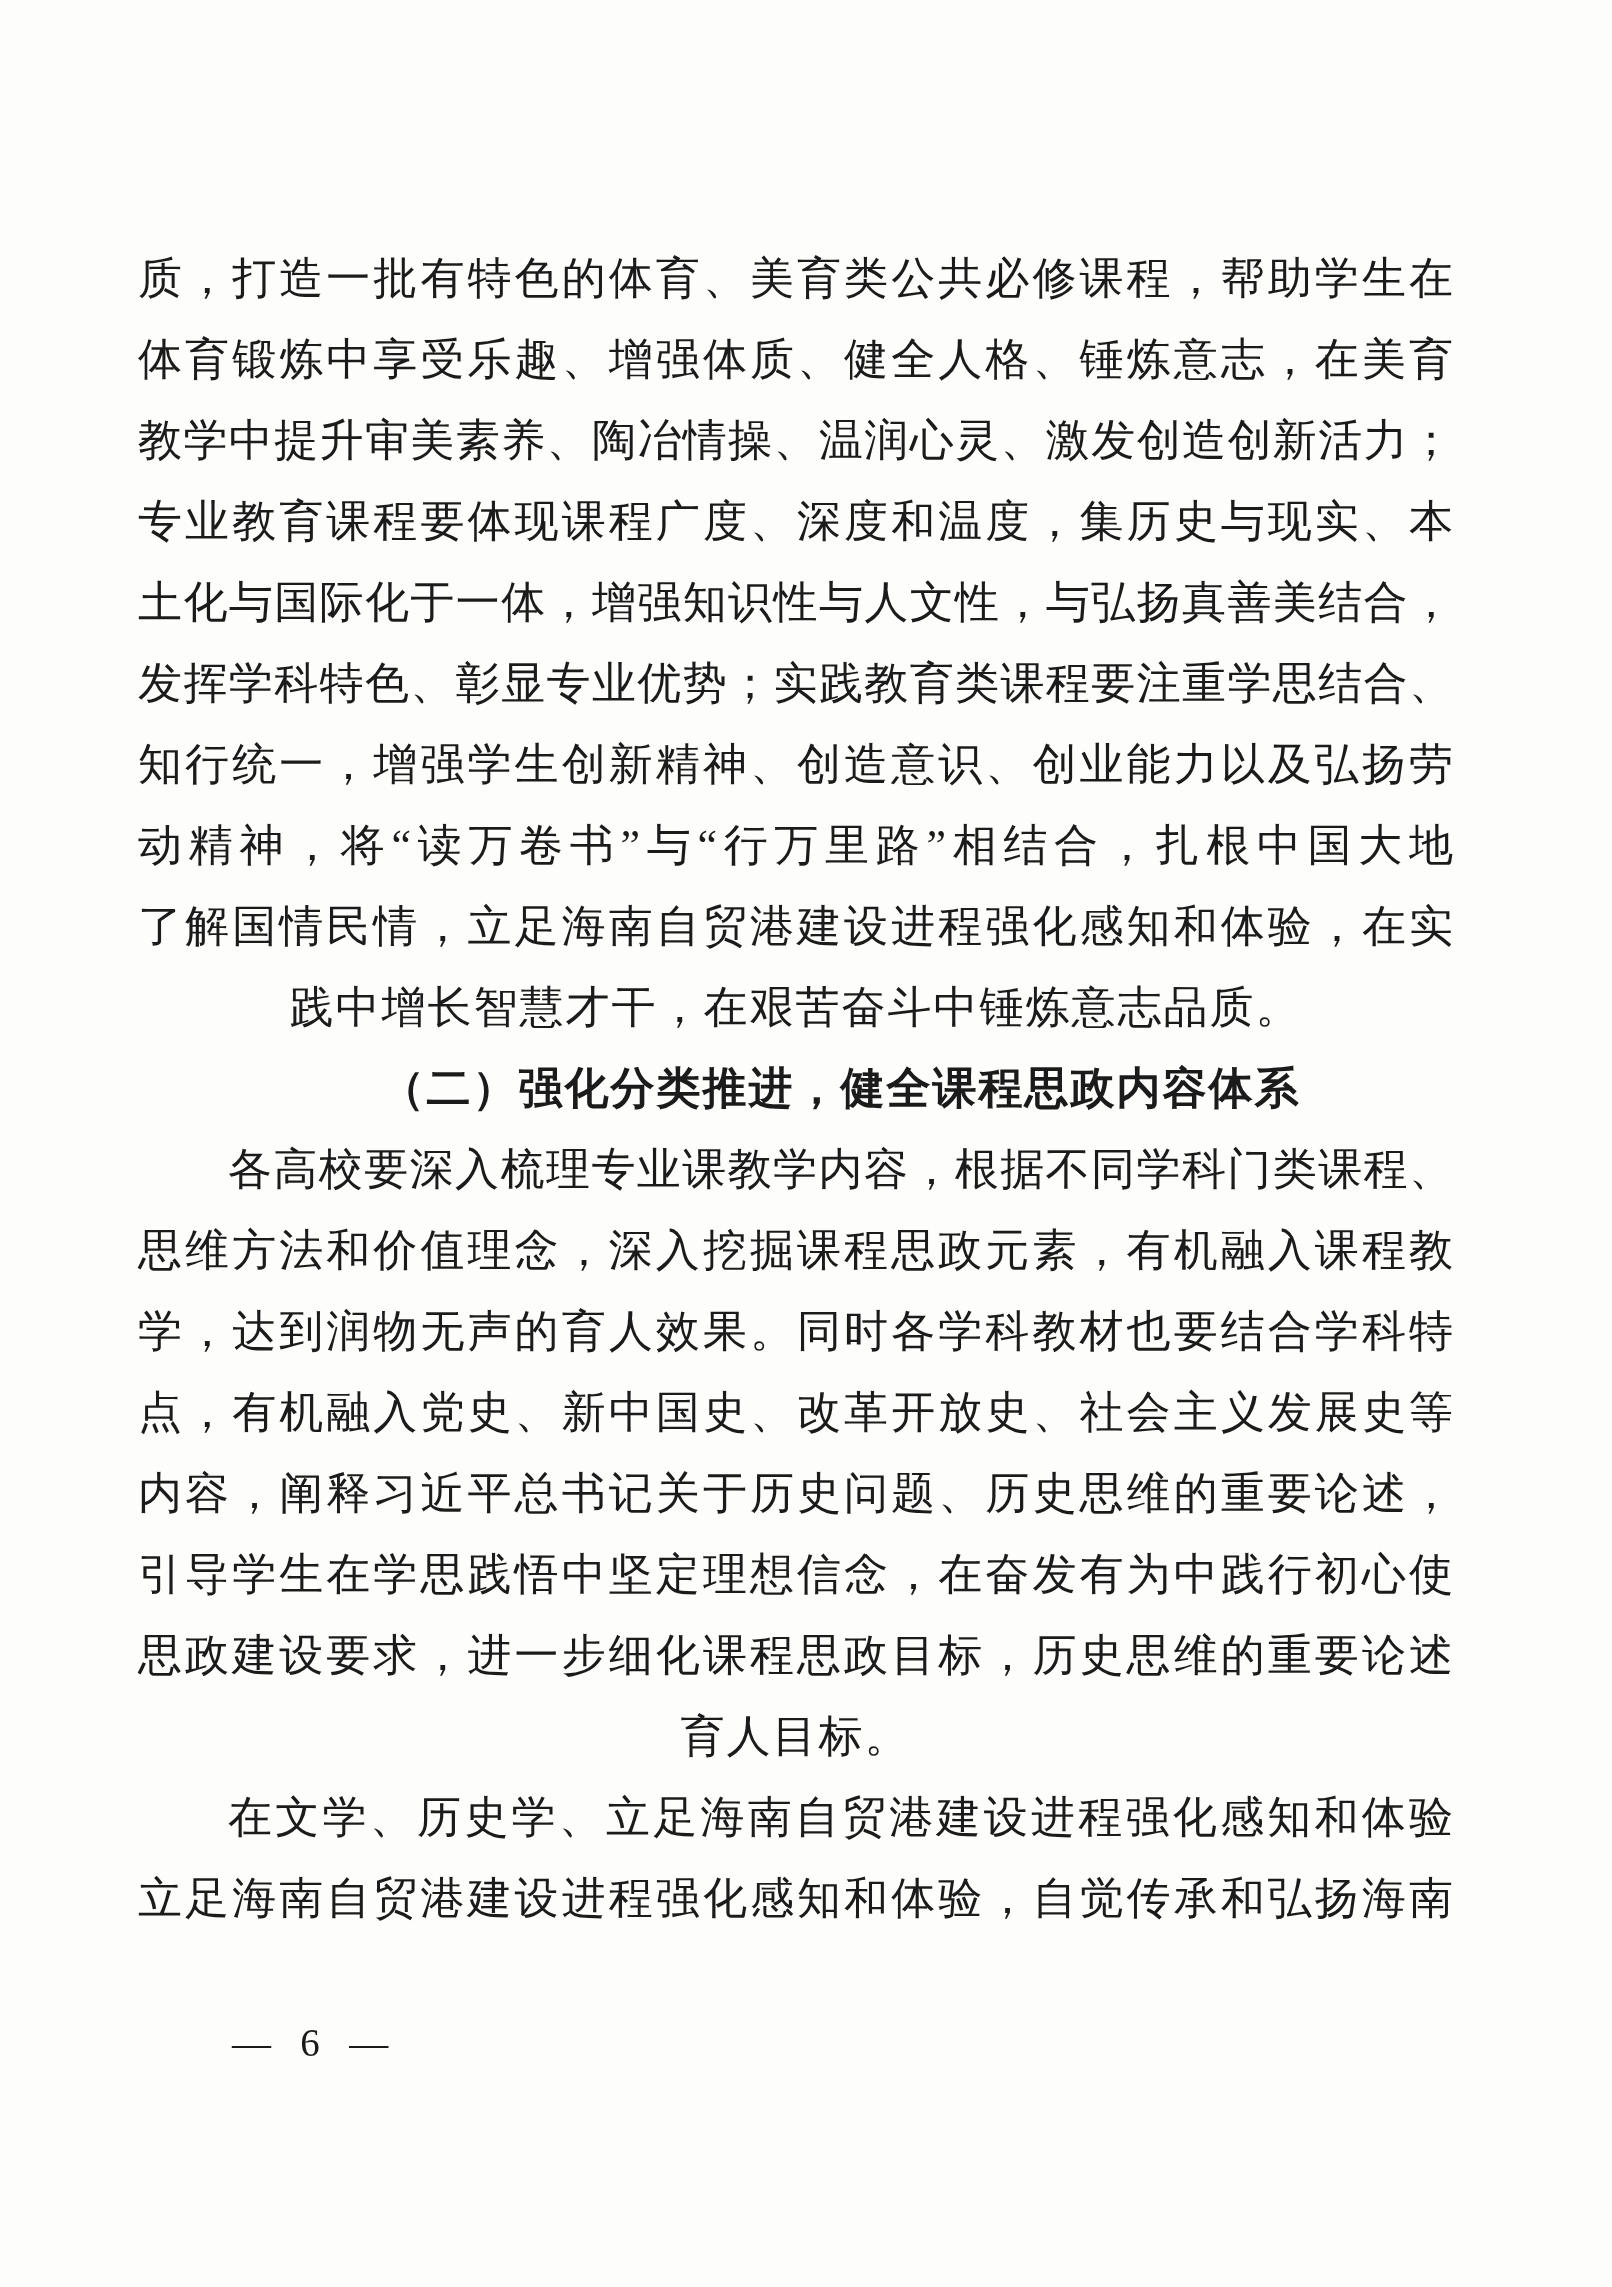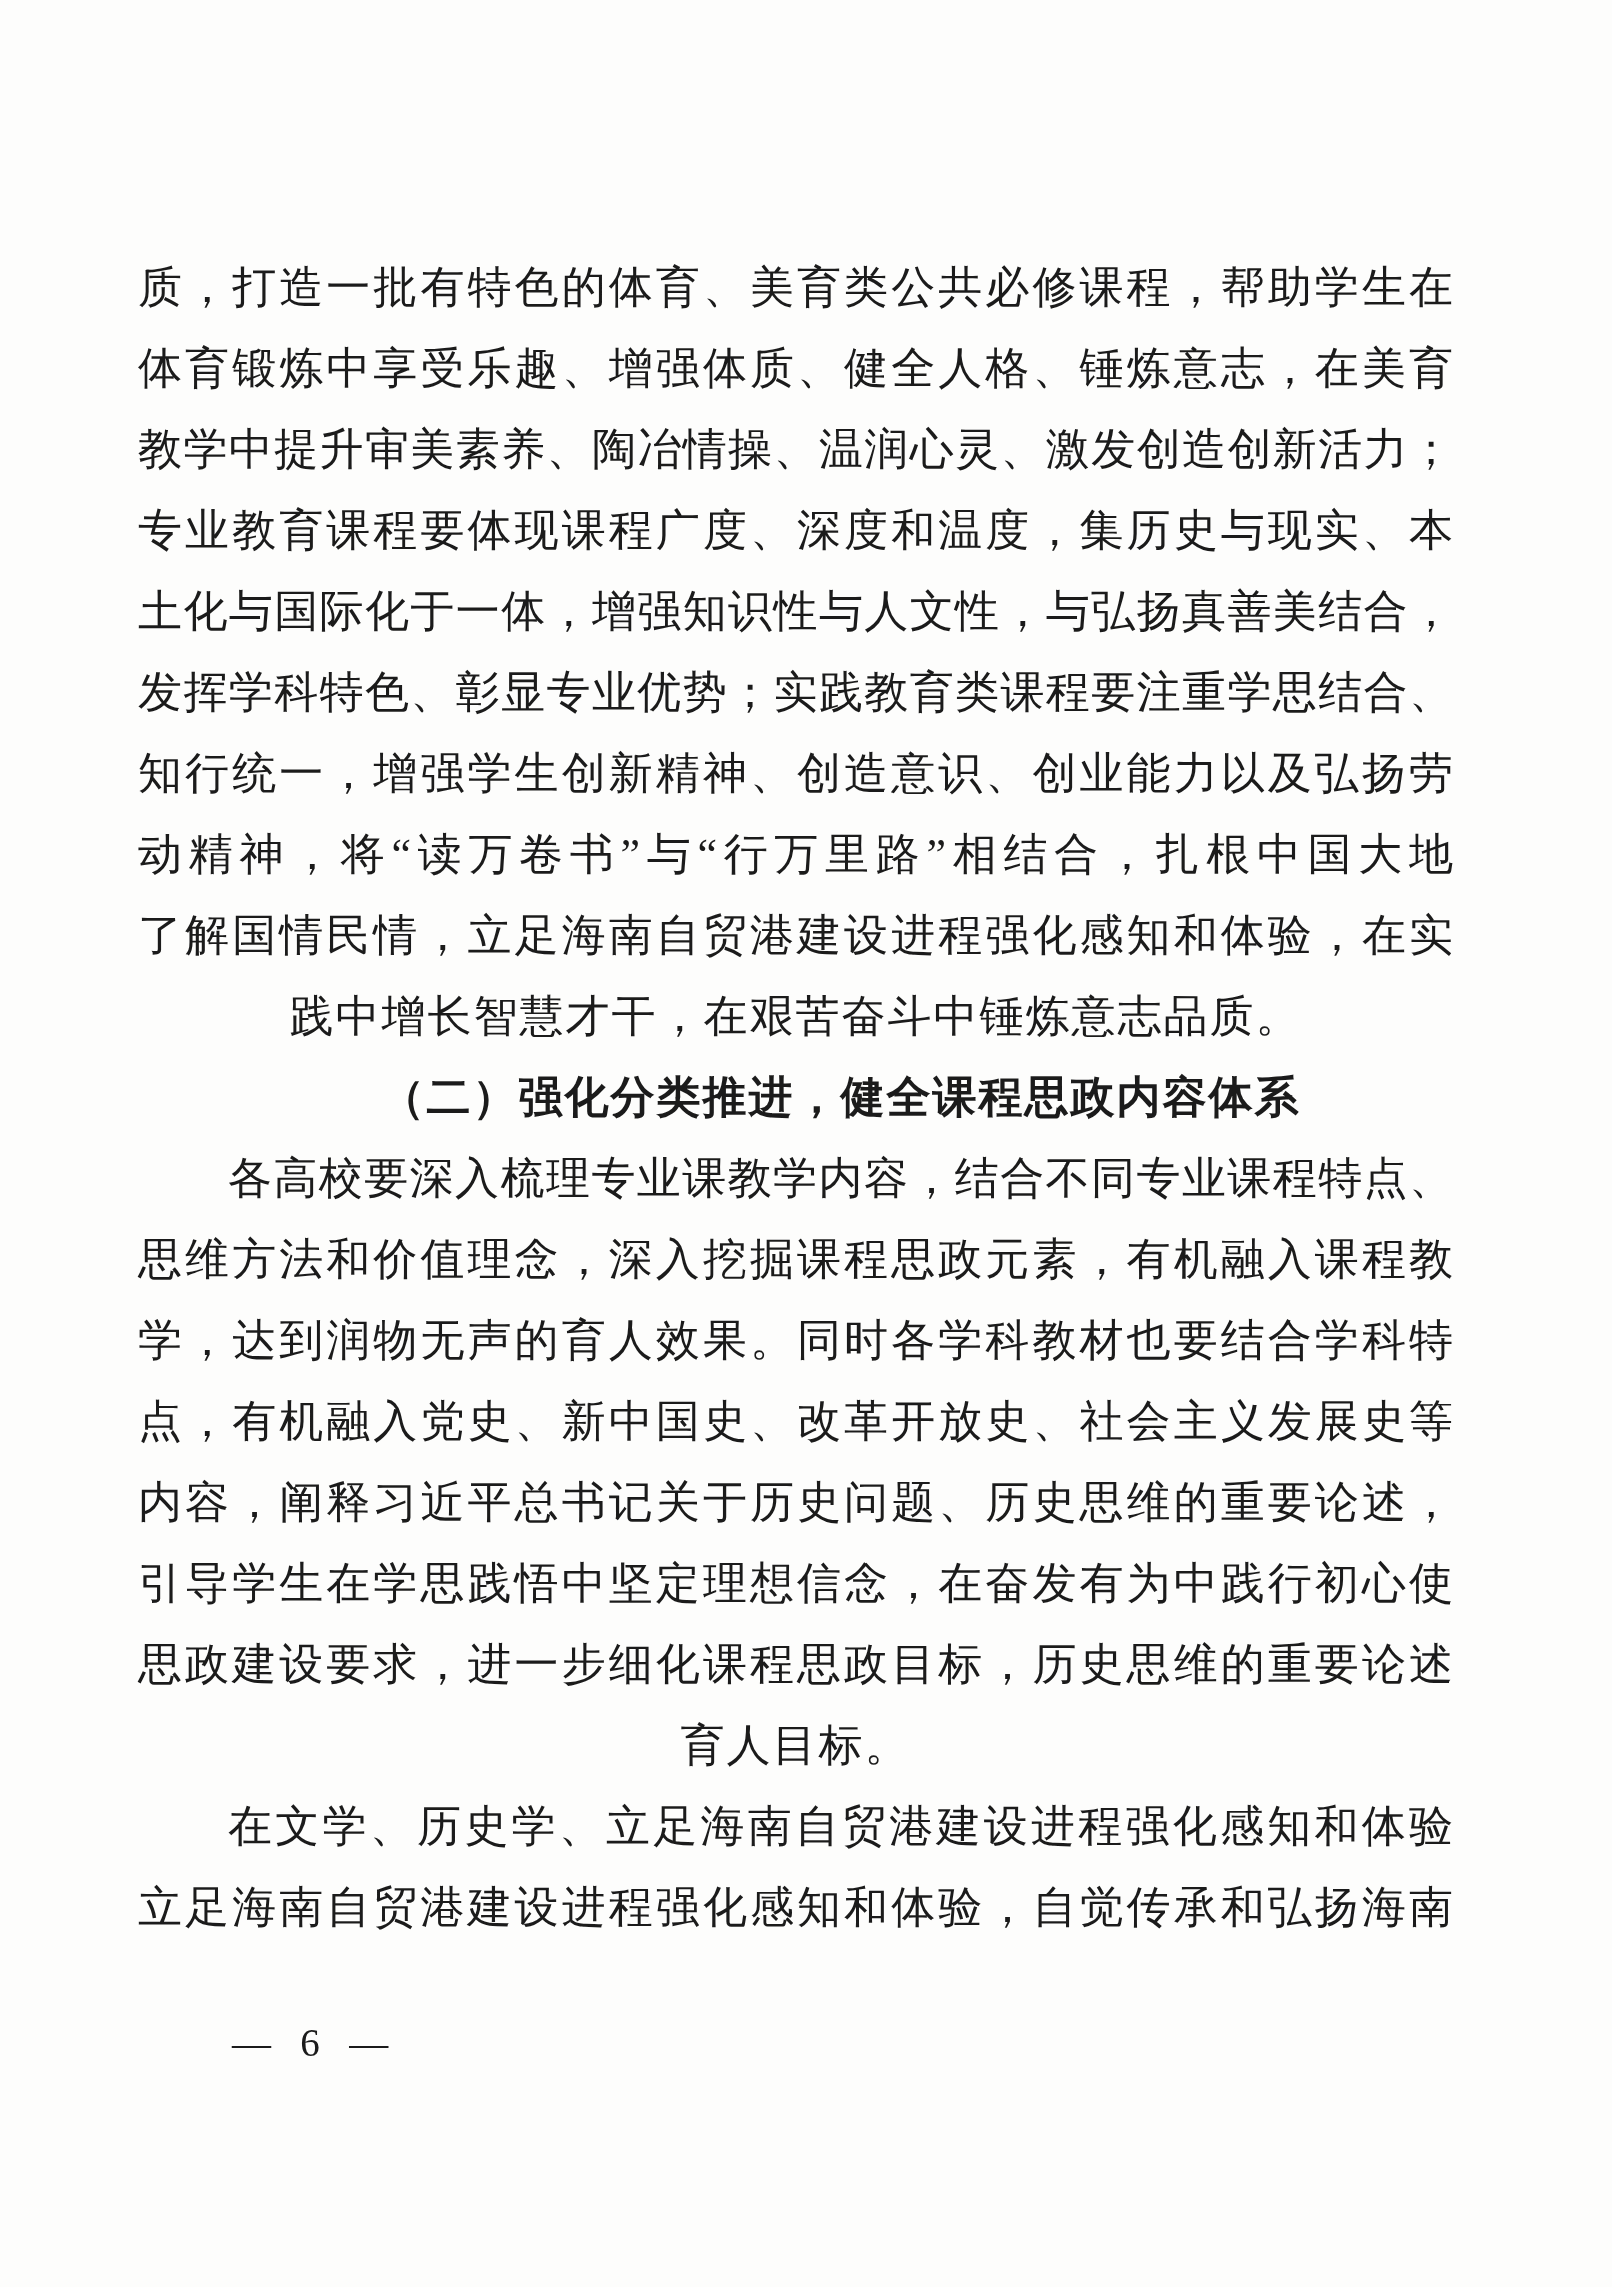--- a/index.html
+++ b/index.html
@@ -13,21 +13,21 @@
     height: 2288px;
     margin: 0 auto;
     background: #fdfdfc;
     font-family: "Liberation Serif", "DejaVu Serif", serif;
     color: #1b1b1b;
     overflow: hidden;
   }
   .text-block {
     position: absolute;
     left: 138px;
-    top: 247px;
+    top: 238px;
     width: 1315px;
   }
   .line {
     height: 81px;
     line-height: 81px;
     font-size: 44px;
     letter-spacing: 2px;
     white-space: nowrap;
     text-align: center;
   }
@@ -65,21 +65,21 @@
       <div class="line justify">体育锻炼中享受乐趣、增强体质、健全人格、锤炼意志，在美育</div>
       <div class="line justify">教学中提升审美素养、陶冶情操、温润心灵、激发创造创新活力；</div>
       <div class="line justify">专业教育课程要体现课程广度、深度和温度，集历史与现实、本</div>
       <div class="line justify">土化与国际化于一体，增强知识性与人文性，与弘扬真善美结合，</div>
       <div class="line justify">发挥学科特色、彰显专业优势；实践教育类课程要注重学思结合、</div>
       <div class="line justify">知行统一，增强学生创新精神、创造意识、创业能力以及弘扬劳</div>
       <div class="line justify">动精神，将“读万卷书”与“行万里路”相结合，扎根中国大地</div>
       <div class="line justify">了解国情民情，立足海南自贸港建设进程强化感知和体验，在实</div>
       <div class="line para-end">践中增长智慧才干，在艰苦奋斗中锤炼意志品质。</div>
       <div class="line heading">（二）强化分类推进，健全课程思政内容体系</div>
-      <div class="line indent justify">各高校要深入梳理专业课教学内容，结合不同专业课程特点、</div>
+      <div class="line indent justify">各高校要深入梳理专业课教学内容，根据不同学科门类课程、</div>
       <div class="line justify">思维方法和价值理念，深入挖掘课程思政元素，有机融入课程教</div>
       <div class="line justify">学，达到润物无声的育人效果。同时各学科教材也要结合学科特</div>
       <div class="line justify">点，有机融入党史、新中国史、改革开放史、社会主义发展史等</div>
       <div class="line justify">内容，阐释习近平总书记关于历史问题、历史思维的重要论述，</div>
       <div class="line justify">引导学生在学思践悟中坚定理想信念，在奋发有为中践行初心使</div>
       <div class="line justify">思政建设要求，进一步细化课程思政目标，历史思维的重要论述</div>
       <div class="line para-end">育人目标。</div>
       <div class="line indent justify">在文学、历史学、立足海南自贸港建设进程强化感知和体验</div>
       <div class="line justify">立足海南自贸港建设进程强化感知和体验，自觉传承和弘扬海南</div>
     </div>

